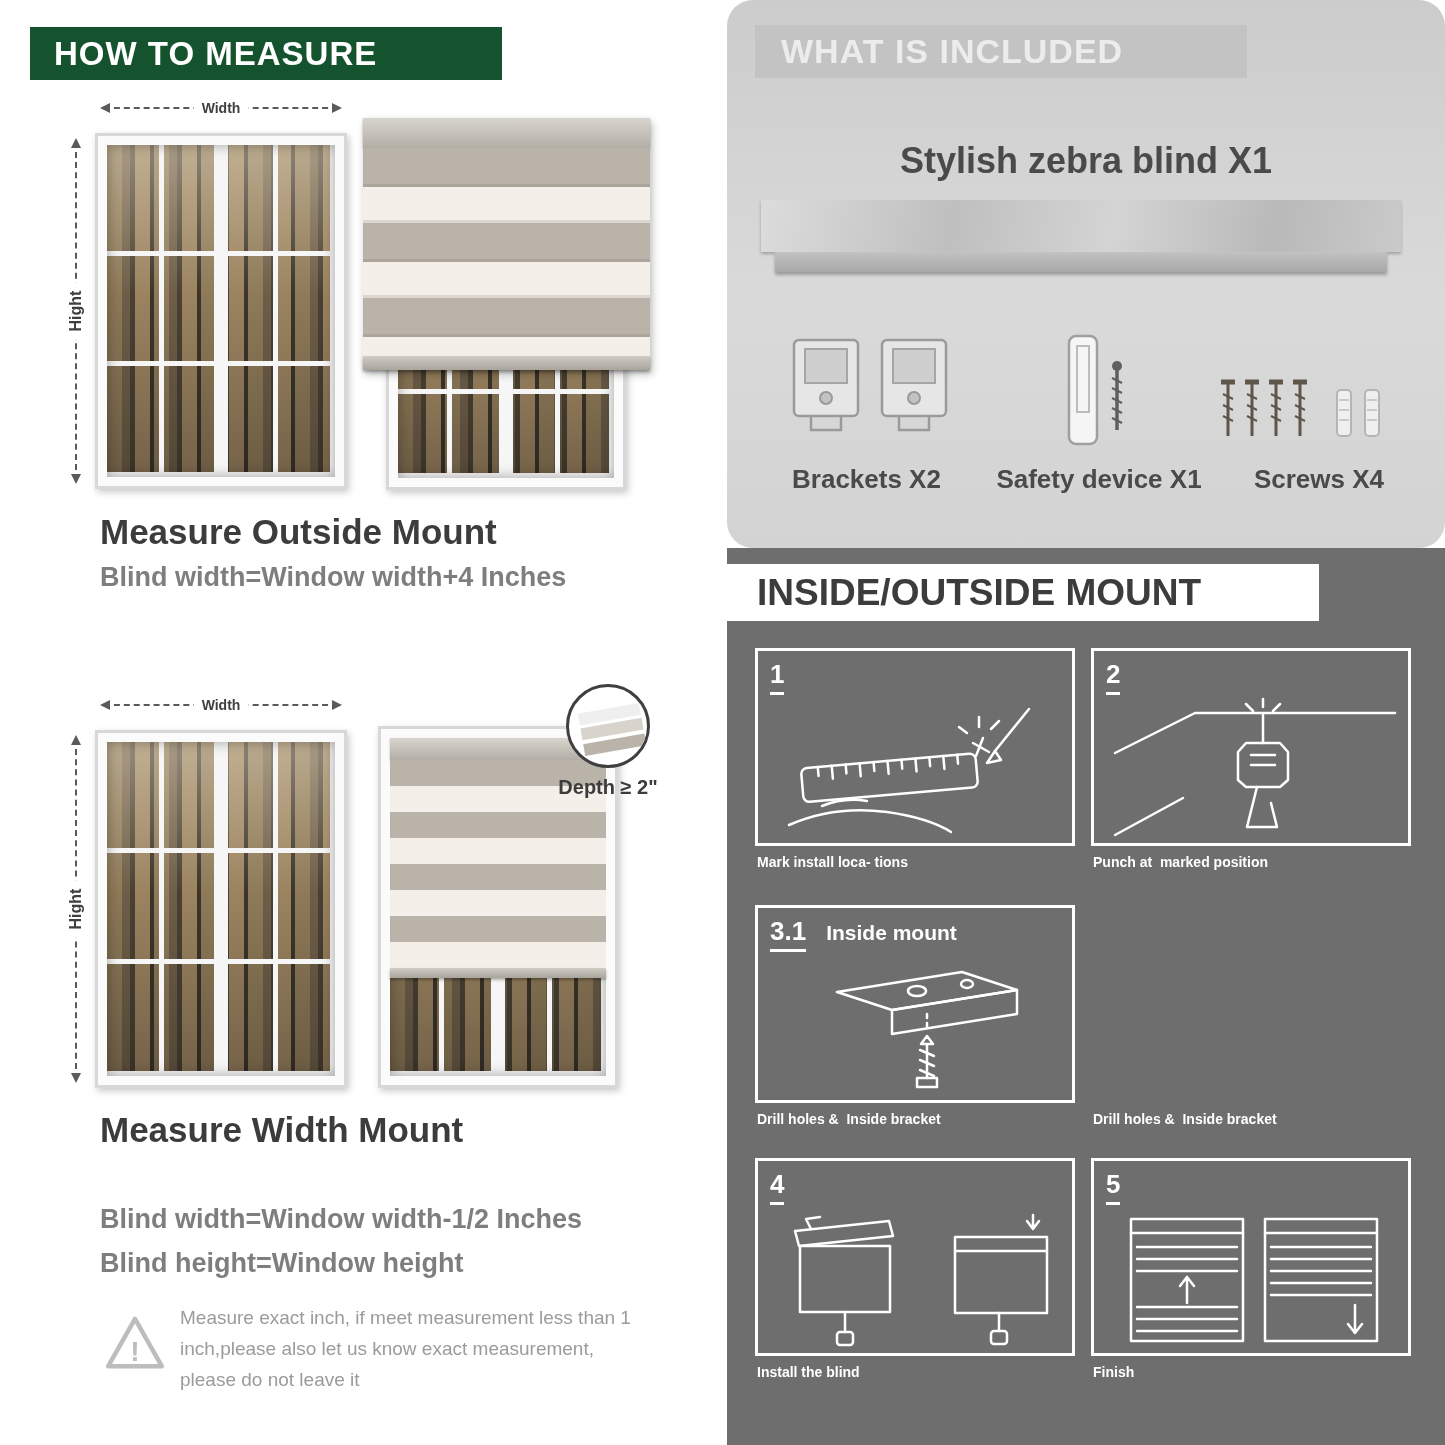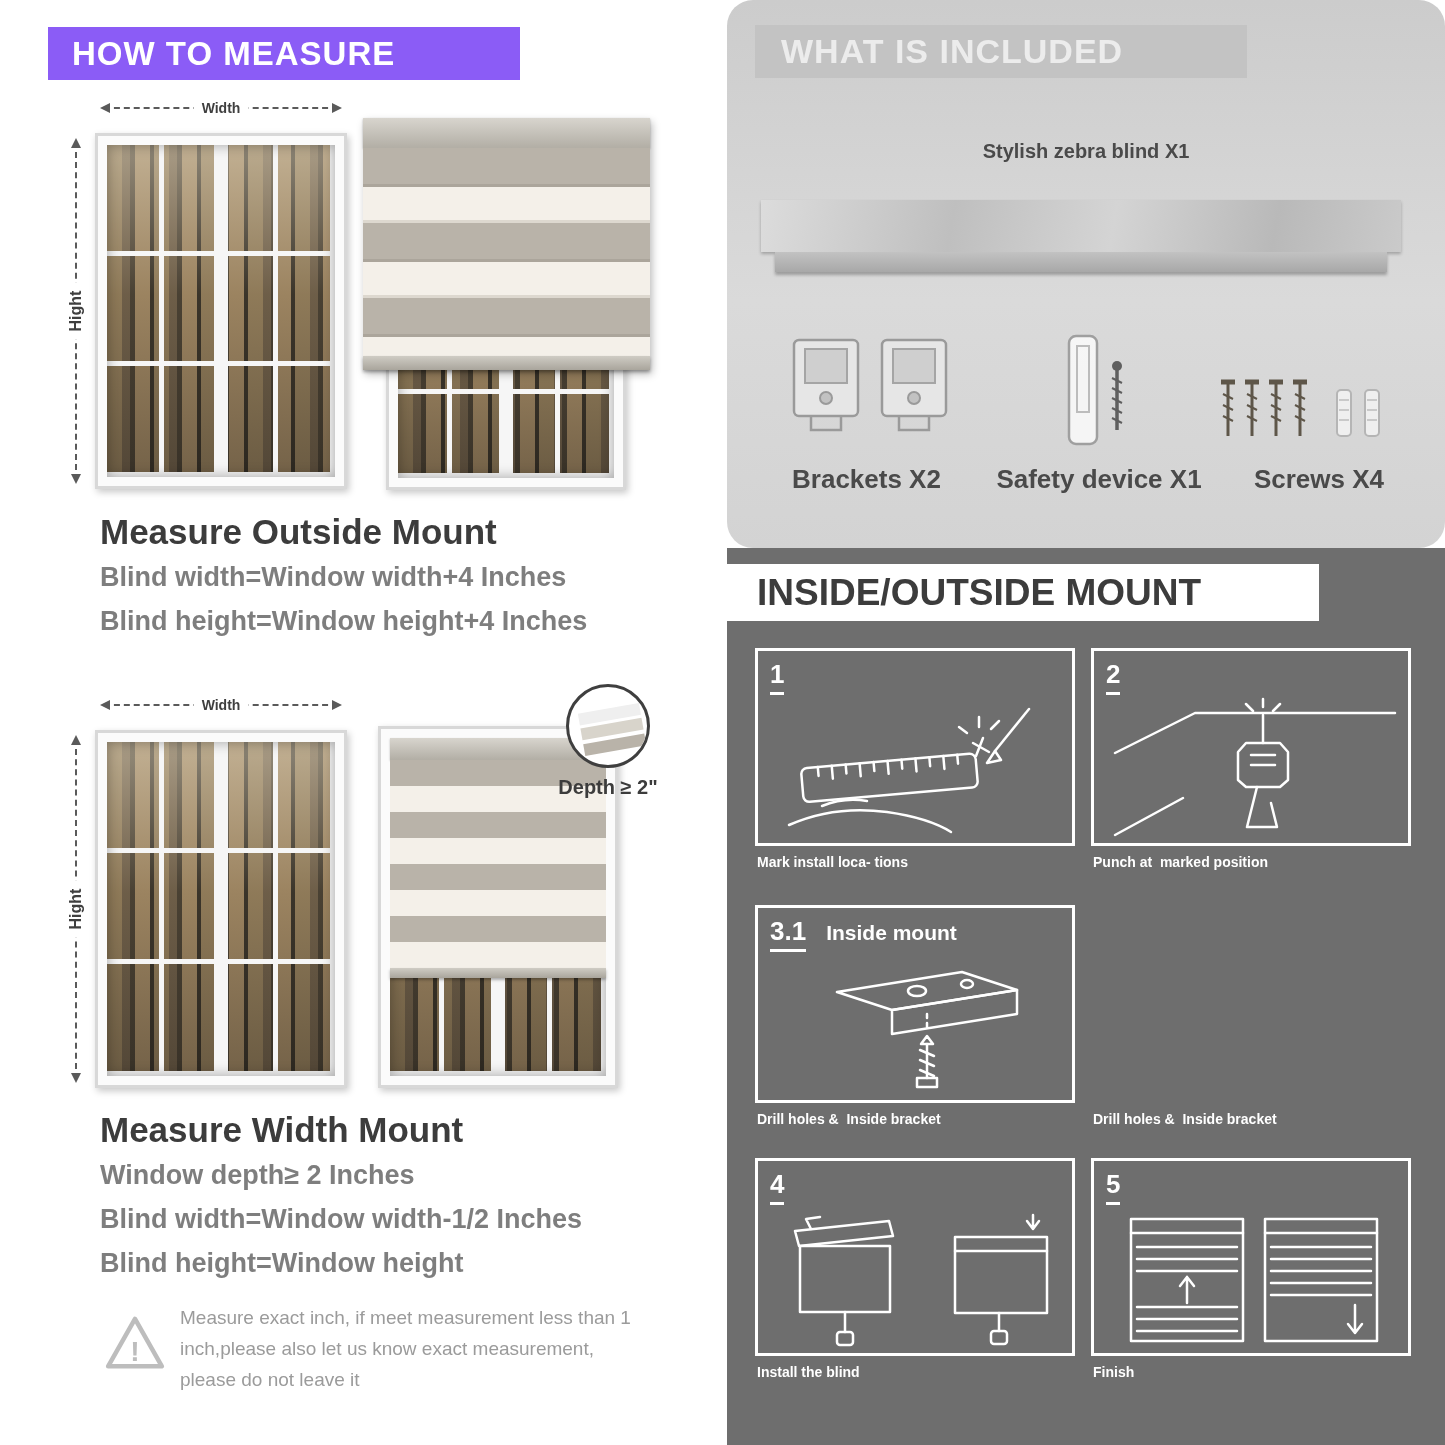--- a/index.html
+++ b/index.html
@@ -1,22 +1,22 @@
 <!DOCTYPE html>
 <html><head>
 <meta charset="utf-8">
 <style>
   * { box-sizing: border-box; margin: 0; padding: 0; }
   body { font-family: "Liberation Sans", sans-serif; background: #fff; }
   .page { position: relative; width: 1445px; height: 1445px; background: #fff; overflow: hidden; }
   .abs { position: absolute; }
 
   
-  .ht-header { background:#8b5cf6; color:#fff; font-weight:bold; font-size:33px; letter-spacing:1px;
-               display:flex; align-items:center; padding-left:24px;margin-left:18px; }
+  .ht-header { background:#14532d; color:#fff; font-weight:bold; font-size:33px; letter-spacing:1px;
+               display:flex; align-items:center; padding-left:24px; }
 
   .sec-title { font-size:35px; font-weight:bold; color:#3c3c3c; }
   .sec-line  { font-size:27px; font-weight:bold; color:#7e7e7e; }
 
   
   .dim-w { height:16px; }
   .dim-w .dash { position:absolute; top:7px; left:9px; right:9px; border-top:2px dashed #5a5a5a; }
   .dim-w::before, .dim-w::after { content:""; position:absolute; top:3px; border:5px solid transparent; }
   .dim-w::before { left:0; border-right:10px solid #5a5a5a; }
   .dim-w::after  { right:0; border-left:10px solid #5a5a5a; }
@@ -54,21 +54,21 @@
       background:#d8d4cb; transform:rotate(-10deg);
       box-shadow:0 16px 0 #b9b3a9, 0 -15px 0 #efefef; }
   .depth-label { font-size:20px; font-weight:bold; color:#3c3c3c; width:110px; text-align:center; }
 
   .warning-text { font-size:19px; color:#9b9b9b; line-height:1.62; }
 
   
   .included { background:linear-gradient(180deg,#cccccc 0%, #dadada 55%, #d3d3d3 100%); }
   .inc-header { background:#c3c3c3; color:#ececec; font-size:34px; font-weight:bold; letter-spacing:1px;
                 display:flex; align-items:center; padding-left:26px; }
-  .product-label { text-align:center; font-size:20px; font-weight:bold; color:#4a4a4a; }
+  .product-label { text-align:center; font-size:36px; font-weight:bold; color:#4a4a4a; }
   .headrail-main { background:linear-gradient(100deg,#dcdcdc 0%, #bfbfbf 30%, #d4d4d4 55%, #b9b9b9 80%, #cacaca 100%);
                    box-shadow:0 2px 3px rgba(0,0,0,0.25); }
   .headrail-lip  { background:linear-gradient(180deg,#c2c2c2,#a8a8a8); box-shadow:0 3px 3px rgba(0,0,0,0.28); }
   .hw-label { font-size:26px; font-weight:bold; color:#4a4a4a; text-align:center; }
 
   
   .dark { background:#6e6e6e; }
   .dark-header { background:#fff; color:#3c3c3c; font-size:37px; font-weight:bold;
                  display:flex; align-items:center; padding-left:30px; }
   .panel { position:absolute; width:320px; height:198px; border:3px solid #fff; }
@@ -107,21 +107,20 @@
       </div>
       <div class="abs blind-shadow" style="left:0;top:0;width:287px;height:252px;">
         <div class="headrail" style="height:30px;"></div>
         <div class="zebra" style="height:208px;"></div>
         <div class="bottomrail" style="height:14px;"></div>
       </div>
     </div>
 
     <h2 class="sec-title abs" style="left:100px;top:512px;">Measure Outside Mount</h2>
     <p class="sec-line abs" style="left:100px;top:562px;">Blind width=Window width+4 Inches</p>
-    <p class="sec-line abs" style="left:100px;top:606px;">Blind height=Window height+4 Inches</p>
 
     <div class="dim-w abs" style="left:95px;top:697px;width:252px;">
       <div class="dash"></div>
       <span class="dim-label">Width</span>
     </div>
     <div class="dim-h abs" style="left:68px;top:730px;height:358px;">
       <div class="dash"></div>
       <span class="dim-label">Hight</span>
     </div>
     <div class="window abs" style="left:95px;top:730px;width:252px;height:358px;">
@@ -135,21 +134,20 @@
       <div class="abs" style="left:12px;top:12px;width:216px;height:240px;">
         <div class="headrail" style="height:22px;"></div>
         <div class="zebra-sm" style="height:208px;"></div>
         <div class="bottomrail" style="height:10px;"></div>
       </div>
     </div>
     <div class="depth-circle abs" style="left:566px;top:684px;"></div>
     <div class="depth-label abs" style="left:553px;top:776px;">Depth ≥ 2"</div>
 
     <h2 class="sec-title abs" style="left:100px;top:1110px;">Measure Width Mount</h2>
-    <p class="sec-line abs" style="left:100px;top:1160px;">Window depth≥ 2 Inches</p>
     <p class="sec-line abs" style="left:100px;top:1204px;">Blind width=Window width-1/2 Inches</p>
     <p class="sec-line abs" style="left:100px;top:1248px;">Blind height=Window height</p>
 
     <svg class="abs" style="left:103px;top:1312px;width:64px;height:60px;" viewBox="0 0 100 92">
       <path d="M50 10 L92 84 L8 84 Z" fill="none" stroke="#bdbdbd" stroke-width="7" stroke-linejoin="round"></path>
       <text x="50" y="75" text-anchor="middle" font-size="44" font-weight="bold" fill="#bdbdbd">!</text>
     </svg>
     <div class="warning-text abs" style="left:180px;top:1303px;width:452px;">Measure exact inch, if meet measurement less than 1 inch,please also let us know exact measurement, please do not leave it</div>
   </section>
 

